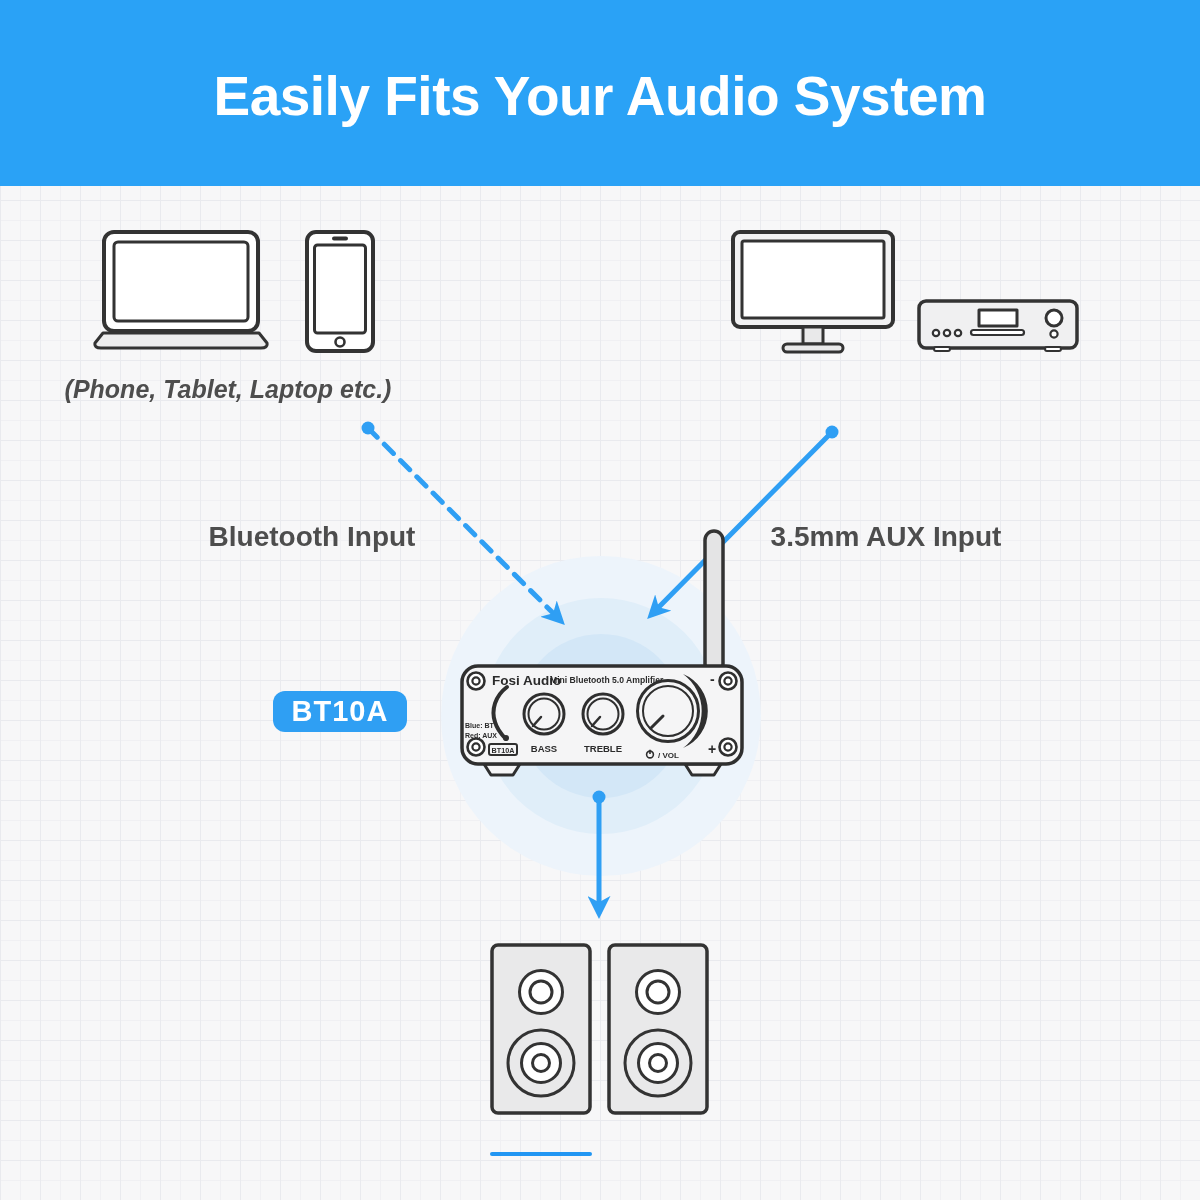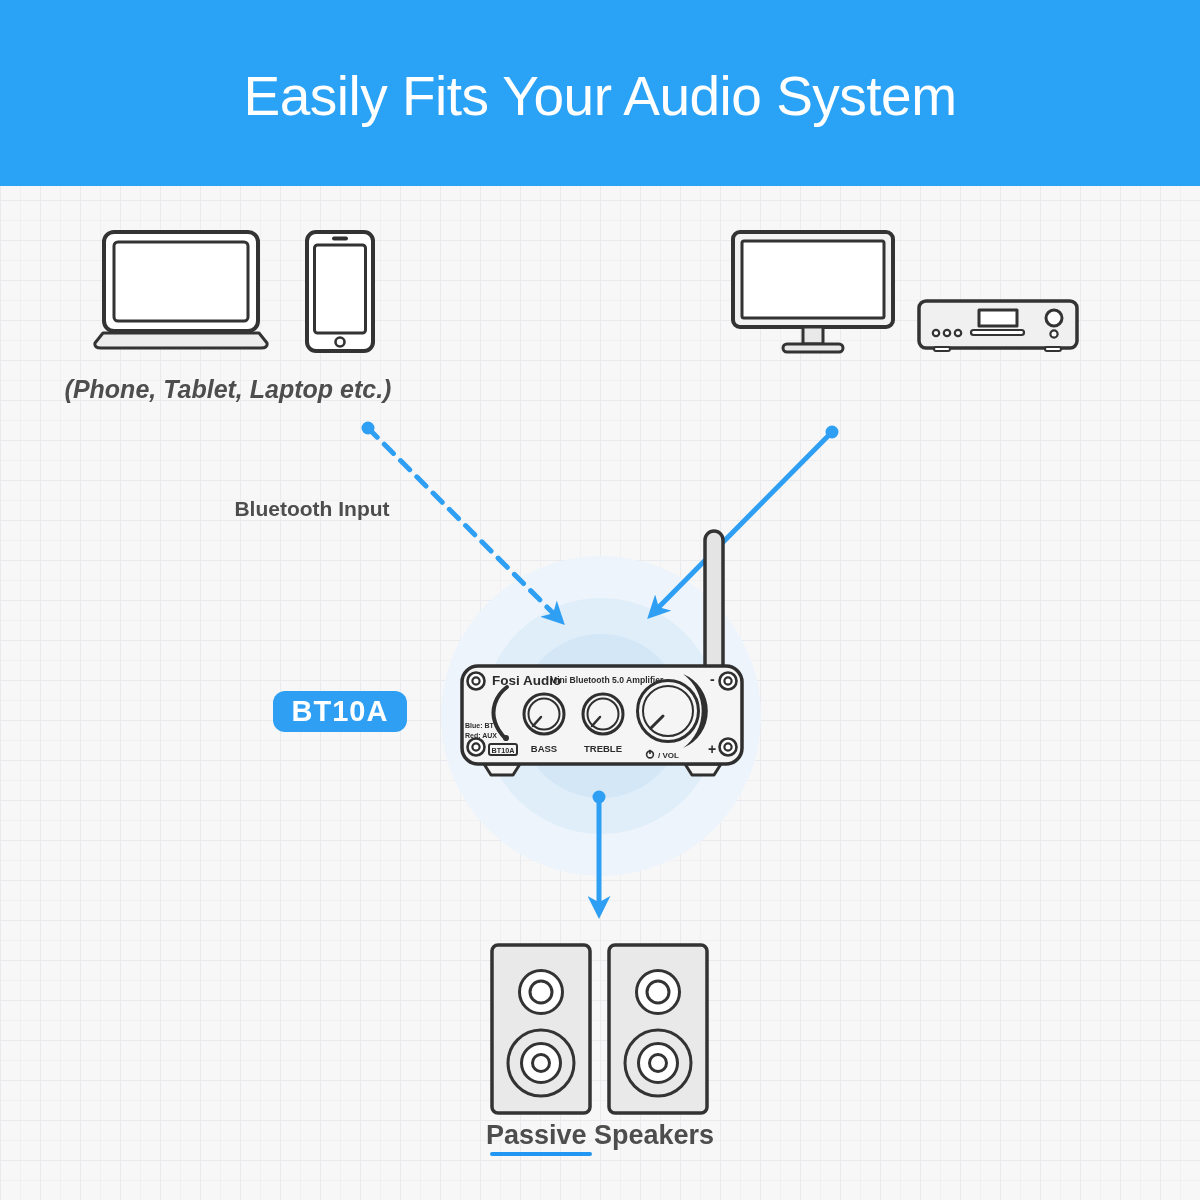--- a/index.html
+++ b/index.html
@@ -13,28 +13,28 @@
       linear-gradient(to right,#f0f0f3 1px,transparent 1px),
       linear-gradient(to bottom,#f0f0f3 1px,transparent 1px);
     background-size:40px 40px,40px 40px,20px 20px,20px 20px;
   }
   .banner{
     position:absolute;left:0;top:0;width:1200px;height:186px;
     background:#2aa2f6;
   }
   .banner h1{
     margin:0;width:100%;height:186px;line-height:192px;text-align:center;
-    color:#ffffff;font-size:55px;font-weight:normal;letter-spacing:-0.5px;
+    color:#ffffff;font-size:55px;font-weight:bold;letter-spacing:-0.5px;
   }
   .caption{
     position:absolute;color:#4d4d4d;font-weight:bold;text-align:center;
   }
   .cap-left{left:28px;top:375px;width:400px;font-size:25px;font-style:italic;}
   .cap-right{left:657px;top:375px;width:500px;font-size:25px;}
-  .lbl-bt{left:162px;top:497px;width:300px;font-size:21px;}
+  .lbl-bt{left:162px;top:521px;width:300px;font-size:28px;}
   .lbl-aux{left:736px;top:521px;width:300px;font-size:28px;}
   .cap-speakers{left:450px;top:1120px;width:300px;font-size:27px;}
   .underline{
     position:absolute;left:490px;top:1152px;width:102px;height:4px;
     background:#2196f3;border-radius:2px;
   }
   .badge{
     position:absolute;left:273px;top:691px;width:134px;height:41px;
     background:#2f9ff3;border-radius:12px;color:#ffffff;
     font-size:29px;font-weight:bold;text-align:center;line-height:41px;
@@ -183,19 +183,19 @@
       <circle cx="658" cy="992" r="21.5" fill="#ffffff" stroke-width="3"></circle>
       <circle cx="658" cy="992" r="11" fill="#ffffff" stroke-width="3"></circle>
       <circle cx="658" cy="1063" r="33" fill="none" stroke-width="3"></circle>
       <circle cx="658" cy="1063" r="19.5" fill="#ffffff" stroke-width="3"></circle>
       <circle cx="658" cy="1063" r="8.5" fill="none" stroke-width="3"></circle>
     </g>
   </svg>
 
   <div class="caption cap-left">(Phone, Tablet, Laptop etc.)</div>
   <div class="caption lbl-bt">Bluetooth Input</div>
+  <div class="caption lbl-aux">3.5mm AUX Input</div>
 
   <div class="badge">BT10A</div>
 
-  <div class="caption cap-speakers">Passive Speakers</div>
   <div class="underline"></div>
 
 </div>
 
 </body></html>

